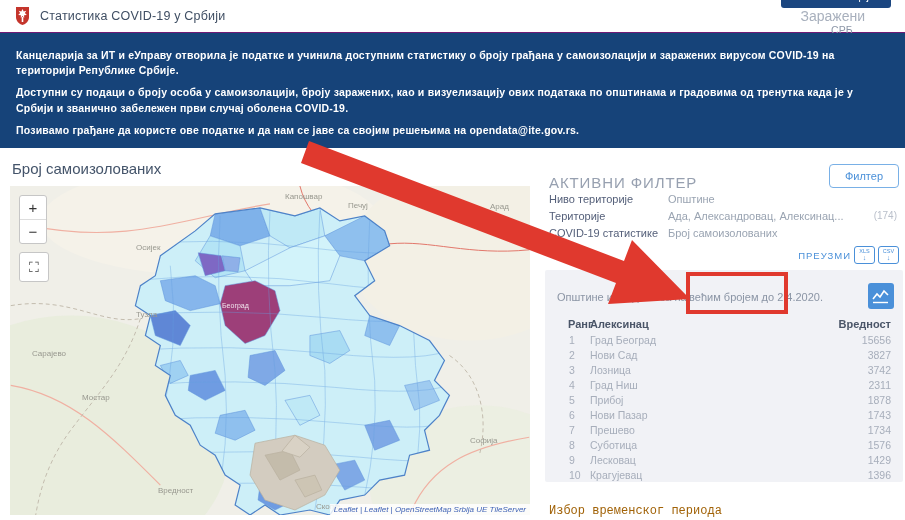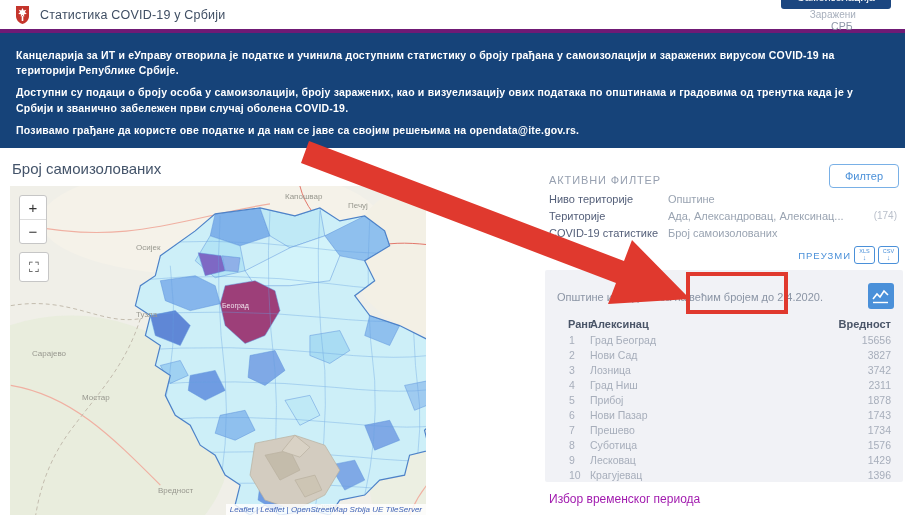--- a/index.html
+++ b/index.html
@@ -3,56 +3,56 @@
 <meta charset="utf-8">
 <style>
   html,body{margin:0;padding:0;}
   body{width:905px;height:520px;overflow:hidden;background:#fff;
        font-family:"Liberation Sans",sans-serif;position:relative;}
   #app{position:absolute;inset:0;}
 
   
   .header{position:absolute;top:0;left:0;right:0;height:33px;background:#fff;
           display:flex;align-items:center;justify-content:space-between;
-          padding:0 14px;box-sizing:border-box;border-bottom:4px solid #701a75;}
+          padding:0 14px;box-sizing:border-box;border-bottom:1px solid #701a75;}
   .header-left{display:flex;align-items:center;gap:9px;}
   .app-title{font-size:12.5px;color:#3f4e63;letter-spacing:.2px;}
   .header-right{display:flex;align-items:center;flex-direction:column;}
   .nav-btn{background:#1b4680;color:#fff;border:none;border-radius:3px;
            font-size:11px;padding:6px 16px;font-family:inherit;cursor:pointer;}
-  .nav-link{font-size:10px;color:#a8b0bd;margin:0 22px 0 16px;cursor:pointer;}
+  .nav-link{font-size:14px;color:#a8b0bd;margin:0 22px 0 16px;cursor:pointer;}
   .lang{font-size:10.5px;color:#8d97a8;margin-left:12px;cursor:pointer;}
 
   
   .banner{position:absolute;top:33px;left:0;right:0;height:115px;background:#164379;
           color:#fff;padding:8px 16px;box-sizing:border-box;}
   .banner p{margin:7px 0;font-size:10.5px;line-height:1.45;letter-spacing:.2px;font-weight:bold;}
 
   
   .section-title{position:absolute;left:12px;top:160px;margin:0;font-size:15px;
                  font-weight:400;color:#44546a;}
 
   
-  .map{position:absolute;left:10px;top:186px;width:416px;height:329px;
+  .map{position:absolute;left:10px;top:186px;width:520px;height:329px;
        background:#f0efe8;overflow:hidden;cursor:grab;}
   .map svg{position:absolute;top:0;left:0;}
   .map-label{position:absolute;font-size:8px;color:#98988f;white-space:nowrap;pointer-events:none;}
   .map-label.on-city{color:#f0e3ec;font-size:7px;}
   .map-controls{position:absolute;left:9px;top:9px;z-index:5;}
   .zoom-box{width:26px;background:#fff;border:1px solid #c6c6c6;border-radius:3px;overflow:hidden;}
   .zoom-btn{display:block;width:26px;height:23px;text-align:center;line-height:23px;
             font-size:15px;color:#333;border-bottom:1px solid #ddd;cursor:pointer;}
   .zoom-btn.last{border-bottom:none;}
   .fs-btn{margin-top:8px;width:28px;height:28px;background:#fff;border:1px solid #c6c6c6;
           border-radius:3px;text-align:center;line-height:28px;font-size:14px;color:#444;cursor:pointer;}
   .attribution{position:absolute;right:0;bottom:0;z-index:5;font-size:8px;color:#3f62b5;
                background:rgba(255,255,255,.82);padding:1px 4px;font-style:italic;}
 
   
-  .filter-label{position:absolute;left:549px;top:174px;font-size:11px;
+  .filter-label{position:absolute;left:549px;top:174px;font-size:15px;
                 letter-spacing:.9px;color:#97a0b0;}
   .filter-btn{position:absolute;right:6px;top:164px;padding:5px 15px;font-size:11px;
               color:#4a90d9;border:1px solid #79b0e6;border-radius:4px;background:#fff;
               font-family:inherit;cursor:pointer;}
   .frow-label{position:absolute;left:549px;font-size:11px;color:#55607a;}
   .frow-value{position:absolute;left:668px;font-size:11px;color:#9aa4b2;}
   .frow-count{position:absolute;right:8px;top:210px;font-size:10px;color:#b9bfca;}
 
   .download-row{position:absolute;right:6px;top:246px;display:flex;align-items:center;gap:3px;}
   .download-label{font-size:9.5px;color:#4a90d9;letter-spacing:1px;}
@@ -67,21 +67,21 @@
         background:#f1f2f6;border-radius:2px;}
   .card-title{position:absolute;left:12px;top:21px;font-size:11px;color:#8b95a5;}
   .chart-btn{position:absolute;right:9px;top:13px;width:26px;height:26px;background:#4a90d9;
              border:none;border-radius:3px;padding:4px;box-sizing:border-box;cursor:pointer;}
   .th{position:absolute;top:48px;font-size:11px;font-weight:bold;color:#4a5568;}
   .th-rank{left:23px;} .th-ter{left:45px;} .th-val{right:12px;}
   .trow{position:absolute;left:0;right:0;height:15px;font-size:10.5px;color:#a7aebb;}
   .td-rank{position:absolute;left:24px;} .td-ter{position:absolute;left:45px;}
   .td-val{position:absolute;right:12px;}
 
-  .time-label{position:absolute;left:549px;top:492px;font-size:12px;color:#a21caf;}
+  .time-label{position:absolute;left:549px;top:504px;font-size:12px;color:#a16207;font-family:Liberation Mono, monospace;}
 
   
   .annotation-layer{position:absolute;inset:0;pointer-events:none;z-index:40;}
   .red-box{position:absolute;left:686px;top:272px;width:102px;height:42px;
            border:4px solid #e0392e;box-sizing:border-box;pointer-events:none;z-index:41;}
 </style>
 </head>
 <body>
 
 <div id="app">

